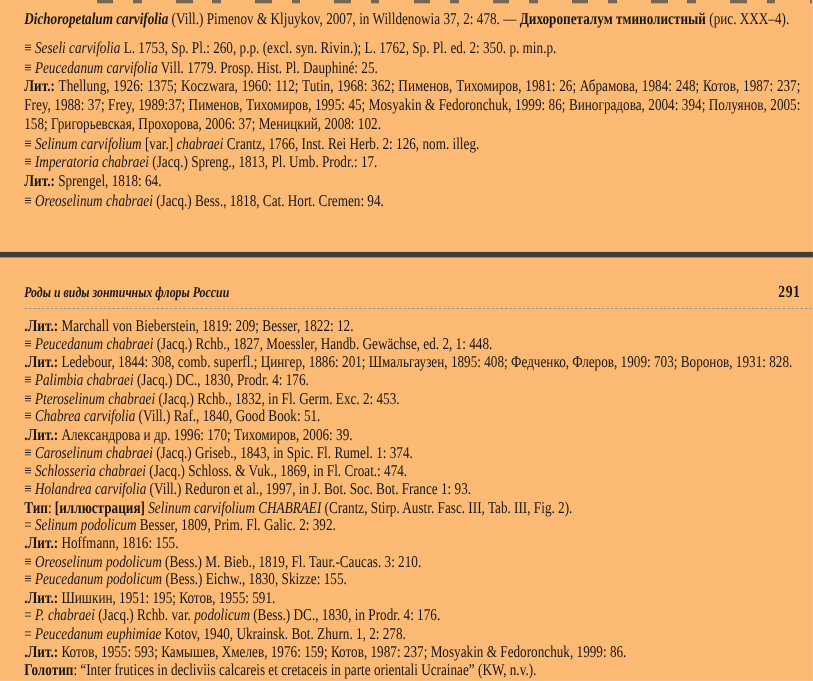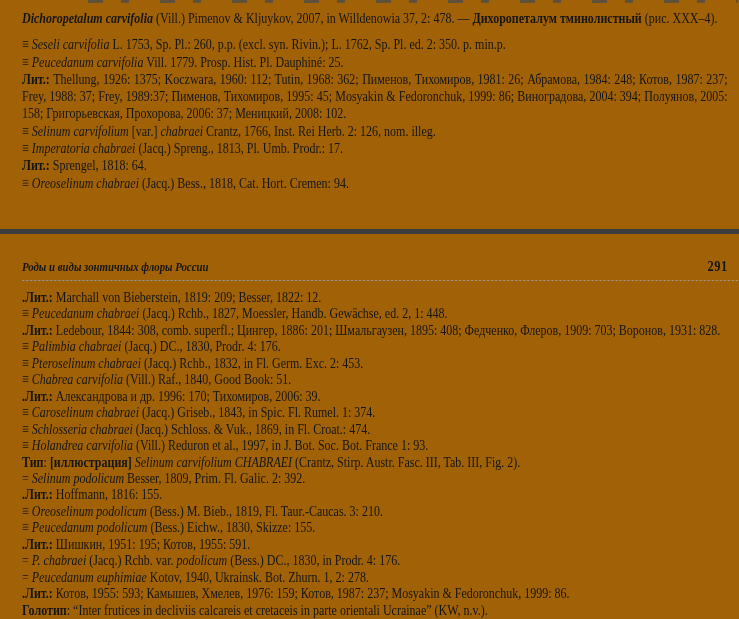--- a/index.html
+++ b/index.html
@@ -1,20 +1,20 @@
 <!DOCTYPE html>
 <html><head>
 <meta charset="utf-8">
 <style>
   html, body { margin: 0; padding: 0; background: #e8e8e8; }
   .page {
     position: relative;
     width: 739px;
     height: 619px;
-    background: #a16207;
+    background: #fdba74;
     overflow: hidden;
     font-family: "Liberation Serif", "DejaVu Serif", serif;
     color: #151515;
   }
   
   .col {
     position: absolute;
     left: 22px;
     width: 882px;
     transform: scaleX(0.8);

